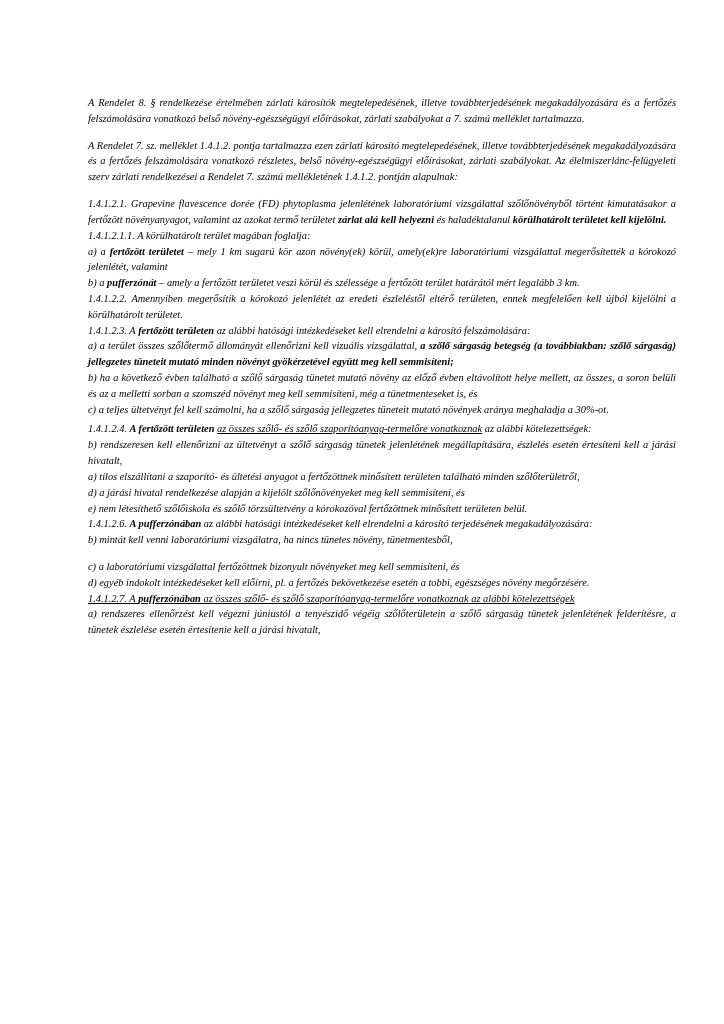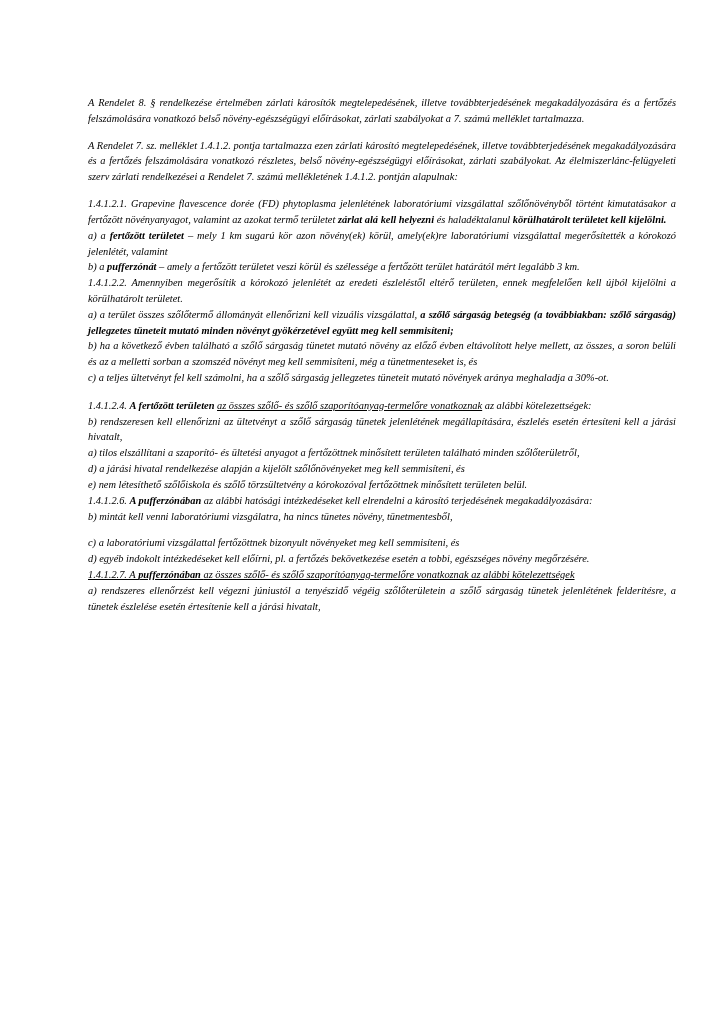--- a/index.html
+++ b/index.html
@@ -40,26 +40,28 @@
 </style>
 </head>
 <body>
 
 <div class="page">
   <div class="doc-body">
     <div id="paragraph-list">
         <p style="margin-bottom: 11px;"><span class="ital">A Rendelet 8. § rendelkezése értelmében zárlati károsítók megtelepedésének, illetve továbbterjedésének megakadályozására és a fertőzés felszámolására vonatkozó belső növény-egészségügyi előírásokat, zárlati szabályokat a 7. számú melléklet tartalmazza.</span></p>
         <p style="margin-bottom: 11px;"><span class="ital">A Rendelet 7. sz. melléklet 1.4.1.2. pontja tartalmazza ezen zárlati károsító megtelepedésének, illetve továbbterjedésének megakadályozására és a fertőzés felszámolására vonatkozó részletes, belső növény-egészségügyi előírásokat, zárlati szabályokat. Az élelmiszerlánc-felügyeleti szerv zárlati rendelkezései a Rendelet 7. számú mellékletének 1.4.1.2. pontján alapulnak:</span></p>
         <p style="margin-bottom: 0px;"><span class="ital">1.4.1.2.1. Grapevine flavescence dorée (FD) phytoplasma jelenlétének laboratóriumi vizsgálattal szőlőnövényből történt kimutatásakor a fertőzött növényanyagot, valamint az azokat termő területet </span><span class="ital bold">zárlat alá kell helyezni</span><span class="ital"> és haladéktalanul </span><span class="ital bold">körülhatárolt területet kell kijelölni.</span></p>
+        <p style="margin-bottom: 0px;"><span class="ital">1.4.1.2.1.1. A körülhatárolt terület magában foglalja:</span></p>
         <p style="margin-bottom: 0px;"><span class="ital">a) a </span><span class="ital bold">fertőzött területet</span><span class="ital"> – mely 1 km sugarú kör azon növény(ek) körül, amely(ek)re laboratóriumi vizsgálattal megerősítették a kórokozó jelenlétét, valamint</span></p>
         <p style="margin-bottom: 0px;"><span class="ital">b) a </span><span class="ital bold">pufferzónát</span><span class="ital"> – amely a fertőzött területet veszi körül és szélessége a fertőzött terület határától mért legalább 3 km.</span></p>
         <p style="margin-bottom: 0px;"><span class="ital">1.4.1.2.2. Amennyiben megerősítik a kórokozó jelenlétét az eredeti észleléstől eltérő területen, ennek megfelelően kell újból kijelölni a körülhatárolt területet.</span></p>
+        <p style="margin-bottom: 0px;"><span class="ital">1.4.1.2.3. A </span><span class="ital bold">fertőzött területen</span><span class="ital"> az alábbi hatósági intézkedéseket kell elrendelni a károsító felszámolására:</span></p>
         <p style="margin-bottom: 0px;"><span class="ital"> a) a terület összes szőlőtermő állományát ellenőrizni kell vizuális vizsgálattal, </span><span class="ital bold">a szőlő sárgaság betegség (a továbbiakban: szőlő sárgaság) jellegzetes tüneteit mutató minden növényt gyökérzetével együtt meg kell semmisíteni;</span></p>
         <p style="margin-bottom: 0px;"><span class="ital">b) ha a következő évben található a szőlő sárgaság tünetet mutató növény az előző évben eltávolított helye mellett, az összes, a soron belüli és az a melletti sorban a szomszéd növényt meg kell semmisíteni, még a tünetmenteseket is, és</span></p>
-        <p style="margin-bottom: 12px;"><span class="ital">c) a teljes ültetvényt fel kell számolni, ha a szőlő sárgaság jellegzetes tüneteit mutató növények aránya meghaladja a 30%-ot.</span></p>
+        <p style="margin-bottom: 4px;"><span class="ital">c) a teljes ültetvényt fel kell számolni, ha a szőlő sárgaság jellegzetes tüneteit mutató növények aránya meghaladja a 30%-ot.</span></p>
         <p style="margin-bottom: 0px;"><span class="ital">1.4.1.2.4. </span><span class="ital bold">A fertőzött területen </span><span class="ital underline">az összes szőlő- és szőlő szaporítóanyag-termelőre vonatkoznak</span><span class="ital"> az alábbi kötelezettségek:</span></p>
         <p style="margin-bottom: 0px;"><span class="ital">b) rendszeresen kell ellenőrizni az ültetvényt a szőlő sárgaság tünetek jelenlétének megállapítására, észlelés esetén értesíteni kell a járási hivatalt,</span></p>
         <p style="margin-bottom: 0px;"><span class="ital">a) tilos elszállítani a szaporító- és ültetési anyagot a fertőzöttnek minősített területen található minden szőlőterületről,</span></p>
         <p style="margin-bottom: 0px;"><span class="ital">d) a járási hivatal rendelkezése alapján a kijelölt szőlőnövényeket meg kell semmisíteni, és</span></p>
         <p style="margin-bottom: 0px;"><span class="ital">e) nem létesíthető szőlőiskola és szőlő törzsültetvény a kórokozóval fertőzöttnek minősített területen belül.</span></p>
         <p style="margin-bottom: 0px;"><span class="ital">1.4.1.2.6. </span><span class="ital bold">A pufferzónában</span><span class="ital"> az alábbi hatósági intézkedéseket kell elrendelni a károsító terjedésének megakadályozására:</span></p>
         <p style="margin-bottom: 11px;"><span class="ital">b) mintát kell venni laboratóriumi vizsgálatra, ha nincs tünetes növény, tünetmentesből,</span></p>
         <p style="margin-bottom: 0px;"><span class="ital">c) a laboratóriumi vizsgálattal fertőzöttnek bizonyult növényeket meg kell semmisíteni, és</span></p>
         <p style="margin-bottom: 0px;"><span class="ital">d) egyéb indokolt intézkedéseket kell előírni, pl. a fertőzés bekövetkezése esetén a tobbi, egészséges növény megőrzésére.</span></p>
         <p style="margin-bottom: 0px; text-decoration: underline;"><span class="ital">1.4.1.2.7. A </span><span class="ital bold">pufferzónában </span><span class="ital underline">az összes szőlő- és szőlő szaporítóanyag-termelőre vonatkoznak</span><span class="ital"> az alábbi kötelezettségek</span></p>

